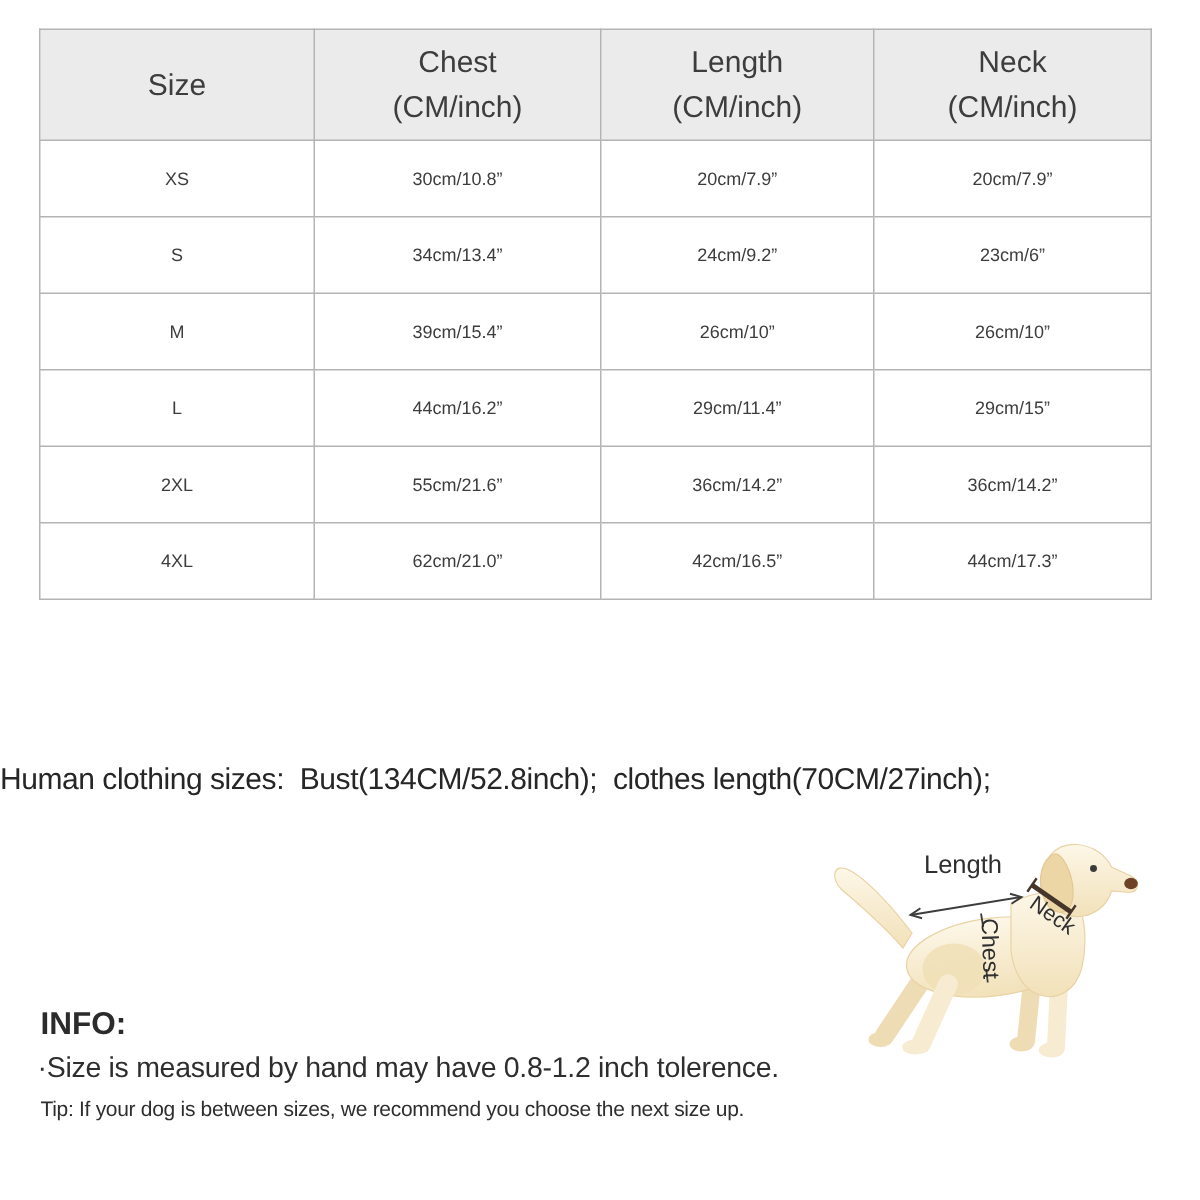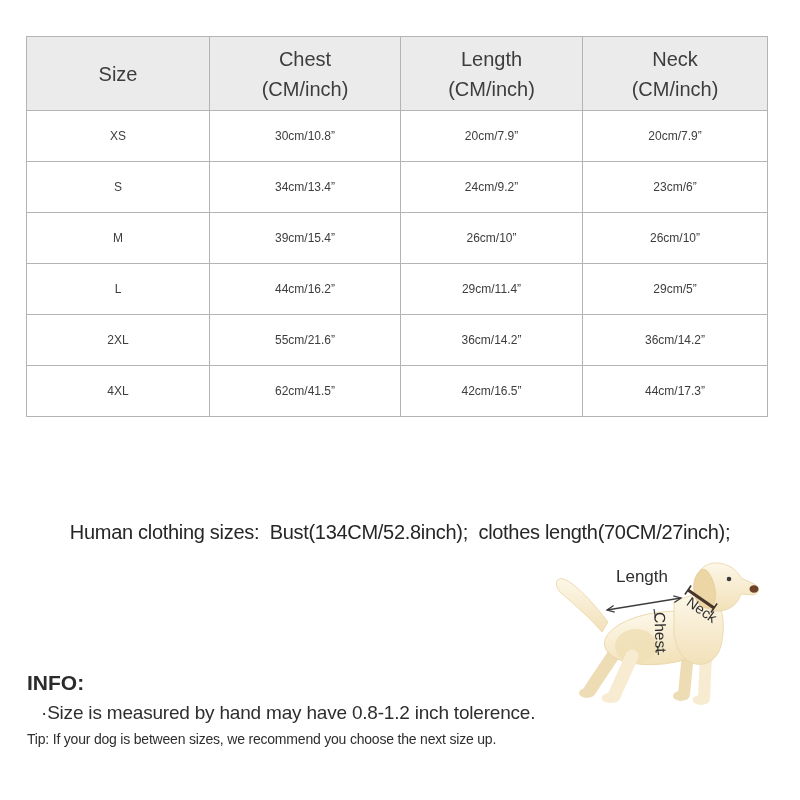--- a/index.html
+++ b/index.html
@@ -1,34 +1,34 @@
 <!DOCTYPE html>
 <html><head>
 <meta charset="utf-8">
 <style>
   html,body{margin:0;padding:0;background:#ffffff;}
   .page{position:relative;width:800px;height:800px;background:#ffffff;overflow:hidden;
         font-family:"Liberation Sans",sans-serif;color:#3d3d3d;}
 
   
-  table.size-table{position:absolute;left:26px;top:36px;width:741px;
+  table.size-table{position:absolute;left:26px;top:19px;width:741px;
                    border-collapse:collapse;table-layout:fixed;}
   .size-table th,.size-table td{border:1px solid #b4b4b4;text-align:center;
                    vertical-align:middle;font-weight:400;color:#3d3d3d;}
   .size-table thead th{background:#ebebeb;height:73px;font-size:20px;line-height:30px;padding:0;}
   .size-table td{height:50px;font-size:12px;padding:0;}
   .th-label,.th-unit{line-height:30px;}
 
   
-  .human-note{position:absolute;top:521px;left:0;width:800px;text-align:center;
+  .human-note{position:absolute;top:509px;left:0;width:800px;
               font-size:20px;color:#262626;white-space:pre;letter-spacing:-0.3px;}
 
   
   .info-title{position:absolute;left:27px;top:671px;font-size:21px;font-weight:700;color:#2b2b2b;text-align:right;}
-  .info-line1{position:absolute;left:25px;top:702px;font-size:19px;color:#2e2e2e;letter-spacing:-0.2px;margin-left:16px;}
+  .info-line1{position:absolute;left:25px;top:702px;font-size:19px;color:#2e2e2e;letter-spacing:-0.2px;}
   .info-line2{position:absolute;left:27px;top:731px;font-size:14px;color:#2e2e2e;letter-spacing:-0.2px;}
 
   
   .dog-figure{position:absolute;left:552px;top:556px;width:245px;height:165px;}
   .dog-figure svg{display:block;width:100%;height:100%;}
   .dog-figure text{font-family:"Liberation Sans",sans-serif;fill:#2f2f2f;}
 </style>
 </head>
 <body>
 
@@ -77,31 +77,31 @@
       <tr>
         <td>M</td>
         <td>39cm/15.4”</td>
         <td>26cm/10”</td>
         <td>26cm/10”</td>
       </tr>
       <tr>
         <td>L</td>
         <td>44cm/16.2”</td>
         <td>29cm/11.4”</td>
-        <td>29cm/5”</td>
+        <td>29cm/15”</td>
       </tr>
       <tr>
         <td>2XL</td>
         <td>55cm/21.6”</td>
         <td>36cm/14.2”</td>
         <td>36cm/14.2”</td>
       </tr>
       <tr>
         <td>4XL</td>
-        <td>62cm/41.5”</td>
+        <td>62cm/21.0”</td>
         <td>42cm/16.5”</td>
         <td>44cm/17.3”</td>
       </tr>
     </tbody>
   </table>
 
   <div class="human-note">Human clothing sizes:  Bust(134CM/52.8inch);  clothes length(70CM/27inch);</div>
 
   <div class="dog-figure">
     <svg viewBox="0 0 245 165">

